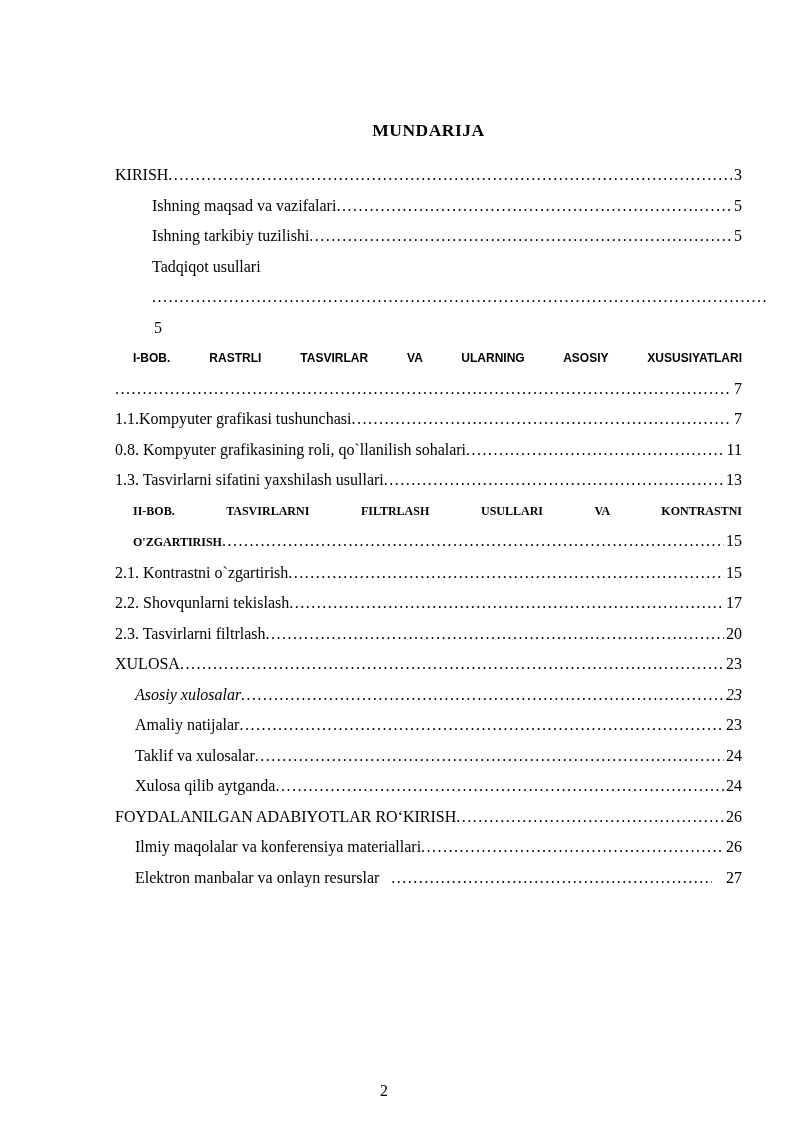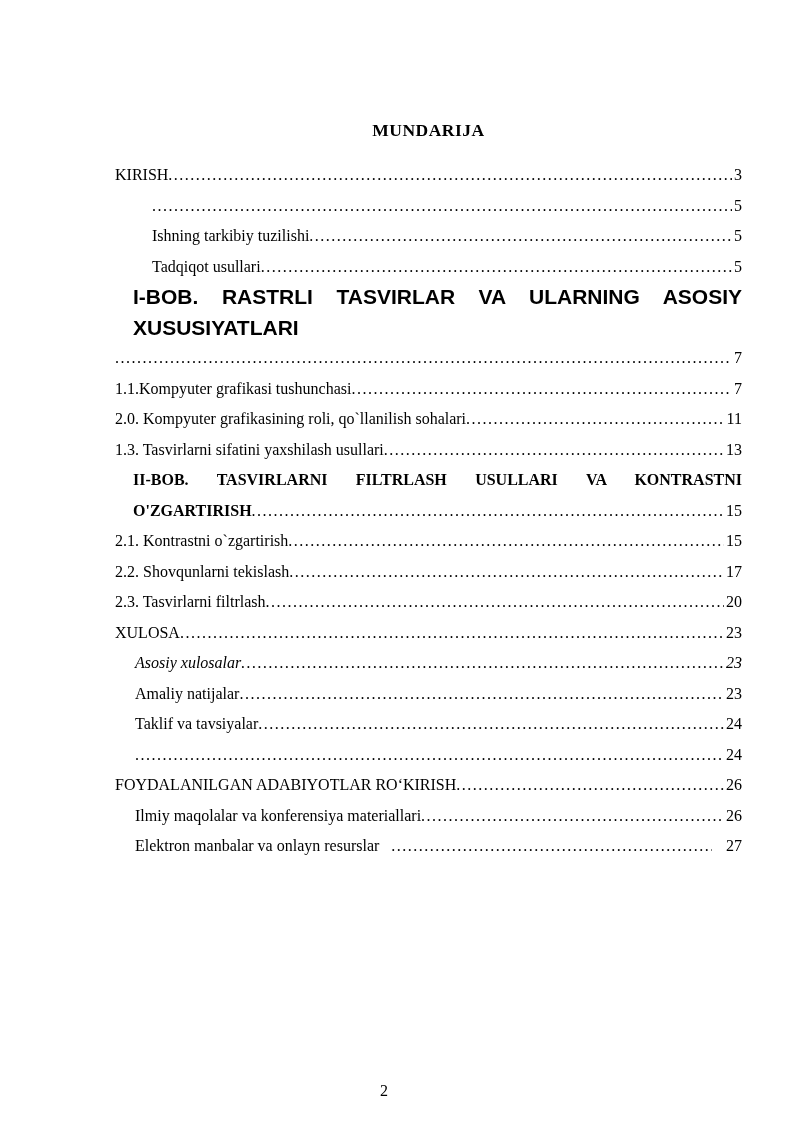--- a/index.html
+++ b/index.html
@@ -62,26 +62,26 @@
   }
   .justify-line {
     display: block;
     line-height: 30.5px;
     text-align: justify;
     text-align-last: justify;
   }
   .heading-sans {
     font-family: "Liberation Sans", sans-serif;
     font-weight: bold;
-    font-size: 21px;
+    font-size: 12px;
   }
   .heading-serif {
     font-family: "Liberation Serif", serif;
     font-weight: bold;
-    font-size: 16px;
+    font-size: 12px;
   }
   .footer-page-number {
     position: absolute;
     left: 0;
     top: 1040px;
     width: 100%;
     text-align: center;
     font-size: 16px;
     line-height: 22px;
   }
@@ -92,45 +92,46 @@
 <div class="page">
   <div class="content">
     <div class="doc-title">MUNDARIJA</div>
     <div class="toc-list">
         <div class="toc-row">
           <span class="toc-label">KIRISH</span>
           <span class="dots">................................................................................................................................................................................................................................................</span>
           <span class="toc-page">3</span>
         </div>
         <div class="toc-row" style="padding-left: 37px;">
+          <span class="toc-label">Ishning maqsad va vazifalari</span>
           <span class="dots">................................................................................................................................................................................................................................................</span>
           <span class="toc-page">5</span>
         </div>
         <div class="toc-row" style="padding-left: 37px;">
           <span class="toc-label">Ishning tarkibiy tuzilishi</span>
           <span class="dots">................................................................................................................................................................................................................................................</span>
           <span class="toc-page">5</span>
         </div>
-        <div class="toc-row" style="padding-left: 37px;">
+        <div class="toc-row" style="padding-left: 37px; flex-direction: column;">
           <span class="toc-label">Tadqiqot usullari</span>
           <span class="dots">................................................................................................................................................................................................................................................</span>
           <span class="toc-page">5</span>
         </div>
         <div class="heading-sans justify-line" style="padding-left: 18px;">I-BOB. RASTRLI TASVIRLAR VA ULARNING ASOSIY XUSUSIYATLARI</div>
         <div class="toc-row">
           <span class="dots">................................................................................................................................................................................................................................................</span>
           <span class="toc-page">7</span>
         </div>
         <div class="toc-row">
           <span class="toc-label">1.1.Kompyuter grafikasi tushunchasi</span>
           <span class="dots">................................................................................................................................................................................................................................................</span>
           <span class="toc-page">7</span>
         </div>
         <div class="toc-row">
-          <span class="toc-label">2.0. Kompyuter grafikasining roli, qo`llanilish sohalari</span>
+          <span class="toc-label">0.8. Kompyuter grafikasining roli, qo`llanilish sohalari</span>
           <span class="dots">................................................................................................................................................................................................................................................</span>
           <span class="toc-page">11</span>
         </div>
         <div class="toc-row">
           <span class="toc-label">1.3. Tasvirlarni sifatini yaxshilash usullari</span>
           <span class="dots">................................................................................................................................................................................................................................................</span>
           <span class="toc-page">13</span>
         </div>
         <div class="heading-serif justify-line" style="padding-left: 18px;">II-BOB. TASVIRLARNI FILTRLASH USULLARI VA KONTRASTNI</div>
         <div class="toc-row" style="padding-left: 18px;">
@@ -162,25 +163,26 @@
           <span class="toc-label">Asosiy xulosalar</span>
           <span class="dots">................................................................................................................................................................................................................................................</span>
           <span class="toc-page">23</span>
         </div>
         <div class="toc-row" style="padding-left: 20px; font-family: Liberation Serif, serif;">
           <span class="toc-label">Amaliy natijalar</span>
           <span class="dots">................................................................................................................................................................................................................................................</span>
           <span class="toc-page">23</span>
         </div>
         <div class="toc-row" style="padding-left: 20px;">
-          <span class="toc-label">Taklif va tavsiyalar</span>
+          <span class="toc-label">Taklif va xulosalar</span>
           <span class="dots">................................................................................................................................................................................................................................................</span>
           <span class="toc-page">24</span>
         </div>
         <div class="toc-row" style="padding-left: 20px;">
+          <span class="toc-label">Xulosa qilib aytganda</span>
           <span class="dots">................................................................................................................................................................................................................................................</span>
           <span class="toc-page">24</span>
         </div>
         <div class="toc-row">
           <span class="toc-label">FOYDALANILGAN ADABIYOTLAR RO‘KIRISH</span>
           <span class="dots">................................................................................................................................................................................................................................................</span>
           <span class="toc-page">26</span>
         </div>
         <div class="toc-row" style="padding-left: 20px;">
           <span class="toc-label">Ilmiy maqolalar va konferensiya materiallari</span>

